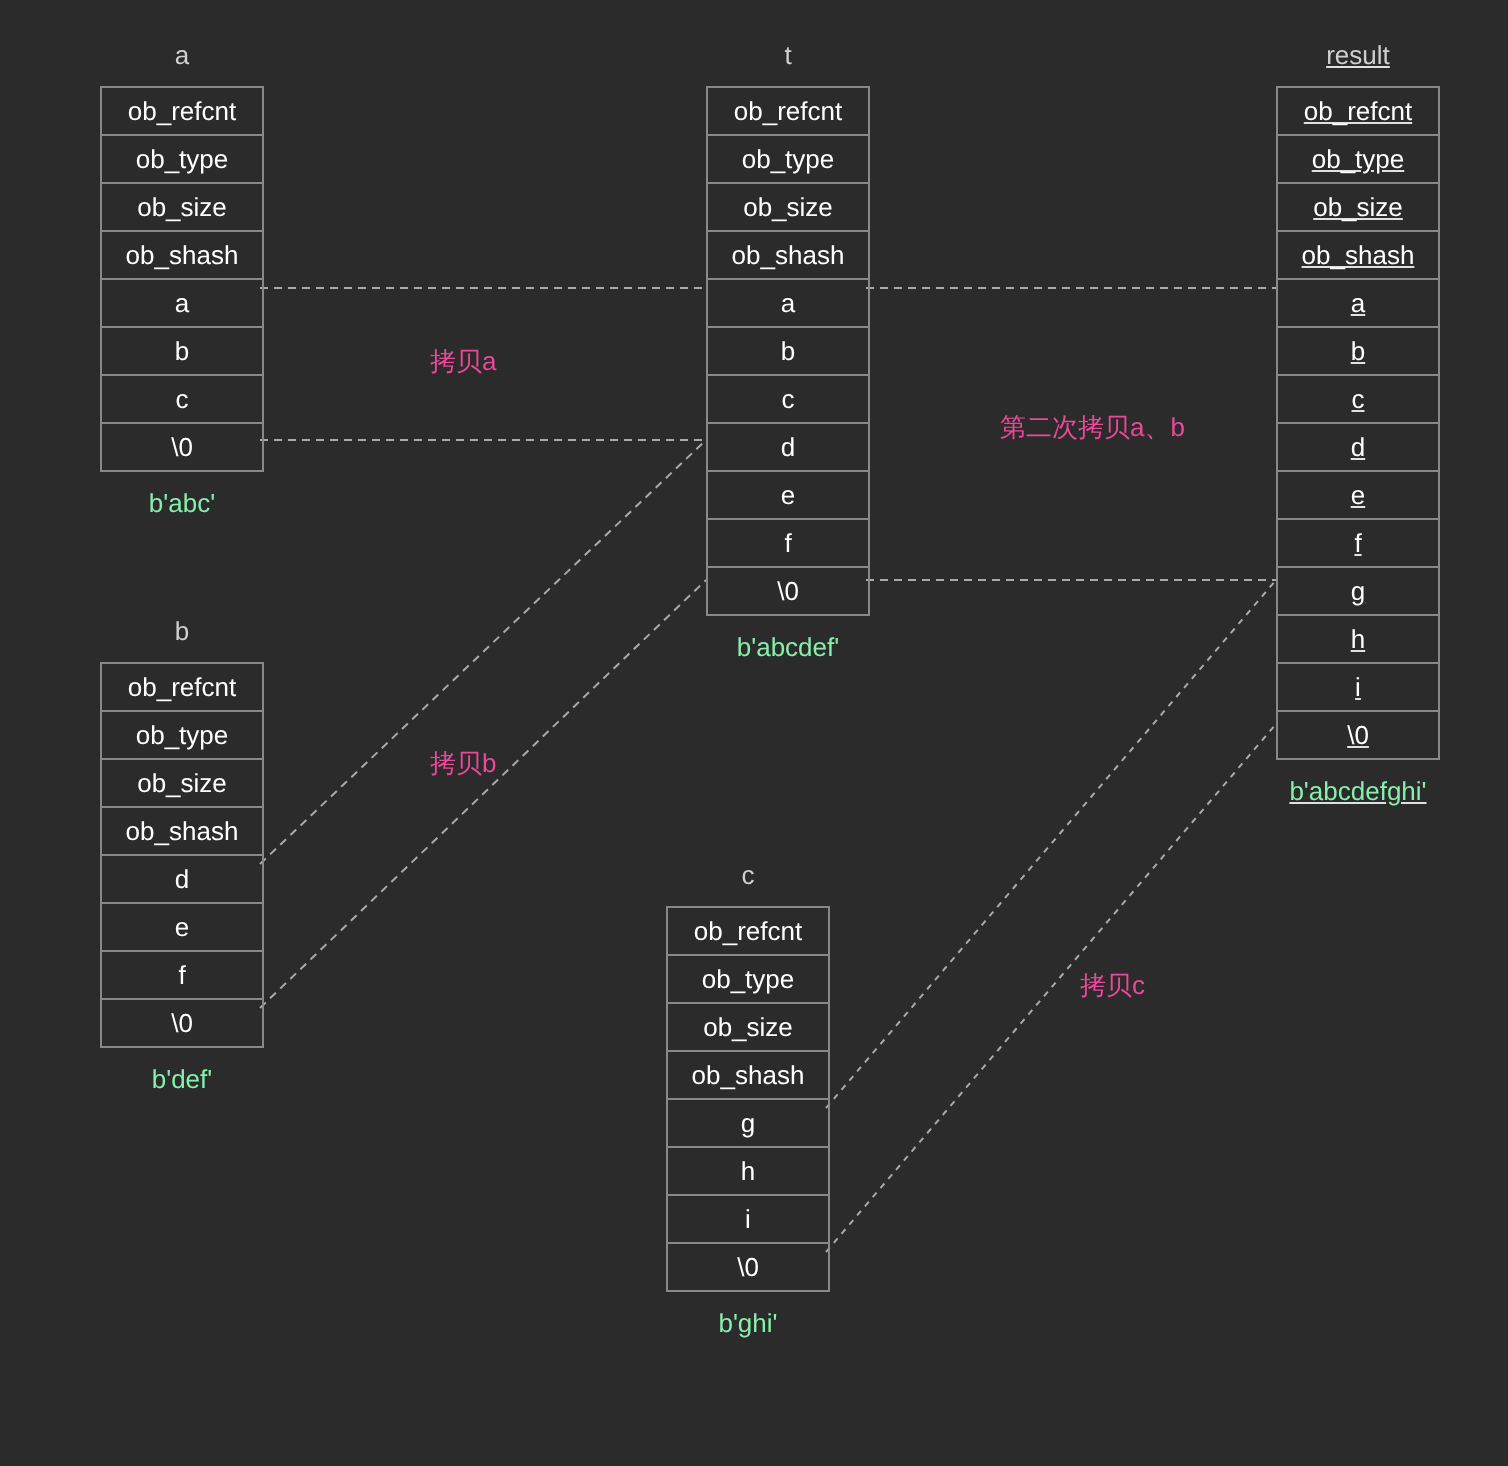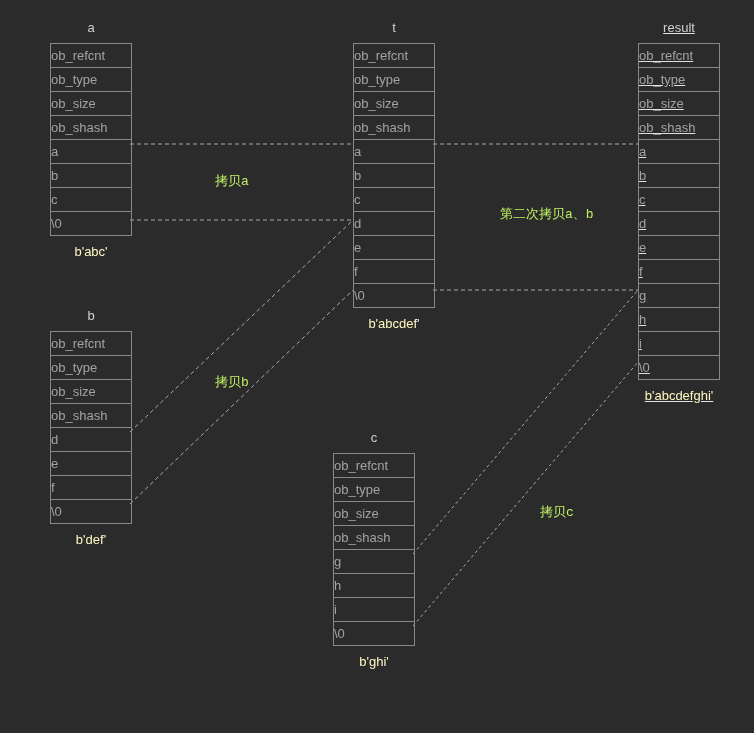--- a/index.html
+++ b/index.html
@@ -16,39 +16,38 @@
       position: absolute;
     }
     .struct-title {
       text-align: center;
       margin-bottom: 8px;
       color: #d0d0d0;
     }
     .struct-footer {
       text-align: center;
       margin-top: 8px;
-      color: #fef9c3;
+      color: #86efac;
     }
     .cells {
       border: 1px solid #888;
       border-bottom: none;
     }
     .cell {
       width: 80px;
       height: 24px;
       line-height: 24px;
-      text-align: left;
+      text-align: center;
       border-bottom: 1px solid #888;
-      color: #a3a3a3;
+      color: #ffffff;
     }
     .annotation {
       position: absolute;
-      color: #bef264;
+      color: #ec4899;
       font-size: 13px;
-      font-family: Liberation Mono, monospace;
     }
     svg.lines {
       position: absolute;
       top: 0;
       left: 0;
       width: 754px;
       height: 733px;
       pointer-events: none;
     }
   </style>
@@ -150,13 +149,13 @@
     <div class="cell">h</div>
     <div class="cell">i</div>
     <div class="cell">\0</div>
   </div>
   <div class="struct-footer">b'abcdefghi'</div>
 </div>
 
 <div class="annotation" style="left:215px; top:172px;">拷贝a</div>
 <div class="annotation" style="left:215px; top:373px;">拷贝b</div>
 <div class="annotation" style="left:500px; top:205px;">第二次拷贝a、b</div>
-<div class="annotation" style="left:540px; top:503px;">拷贝c</div>
+<div class="annotation" style="left:540px; top:484px;">拷贝c</div>
 
 </body></html>

